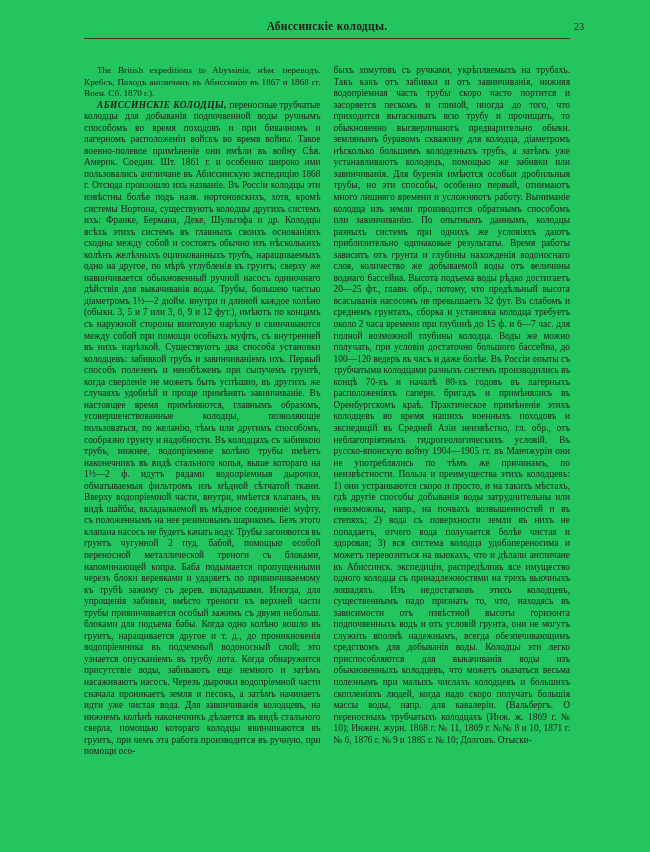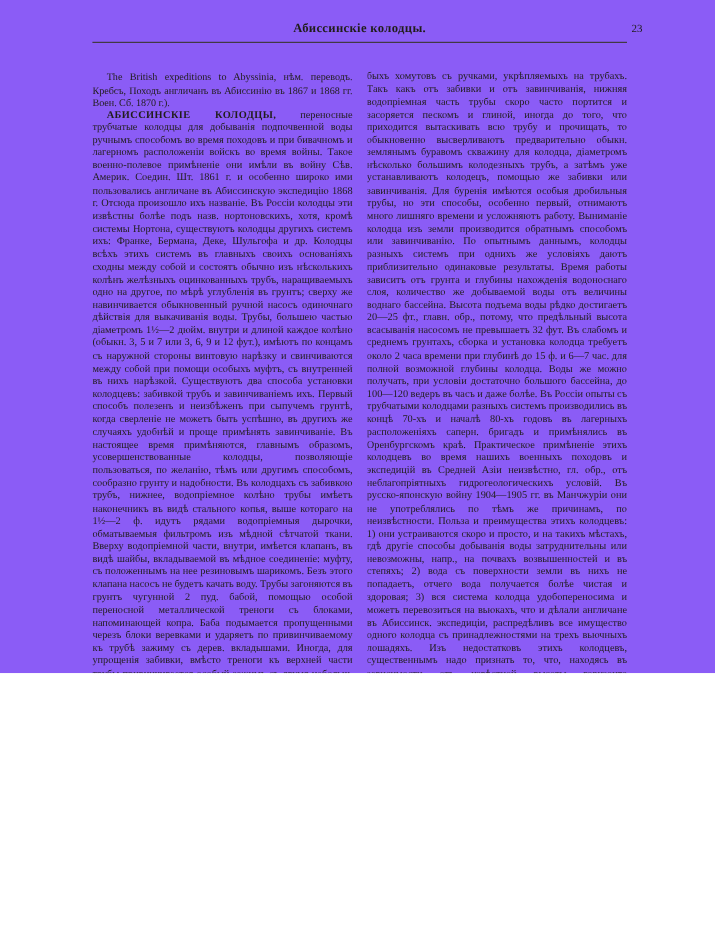--- a/index.html
+++ b/index.html
@@ -3,22 +3,22 @@
 <meta charset="utf-8">
 <style>
   html, body {
     margin: 0;
     padding: 0;
     background: #ffffff;
   }
   .page {
     position: relative;
     width: 650px;
-    height: 612px;
-    background: #8b5cf6;
+    height: 852px;
+    background: #22c55e;
     font-family: "Liberation Serif", "DejaVu Serif", serif;
     color: #201d1a;
     overflow: hidden;
     box-sizing: border-box;
   }
   .running-head {
     position: absolute;
     top: 20px;
     left: 84px;
     width: 486px;
@@ -68,20 +68,21 @@
   }
   .col p {
     margin: 0;
   }
   .col p.indent {
     text-indent: 13px;
   }
   .article-title {
     font-weight: bold;
     letter-spacing: 0.4px;
+    font-style: italic;
   }
   .bib {
     font-size: 9.2px;
   }
 </style>
 </head>
 <body>
 
 <div class="page">
 

